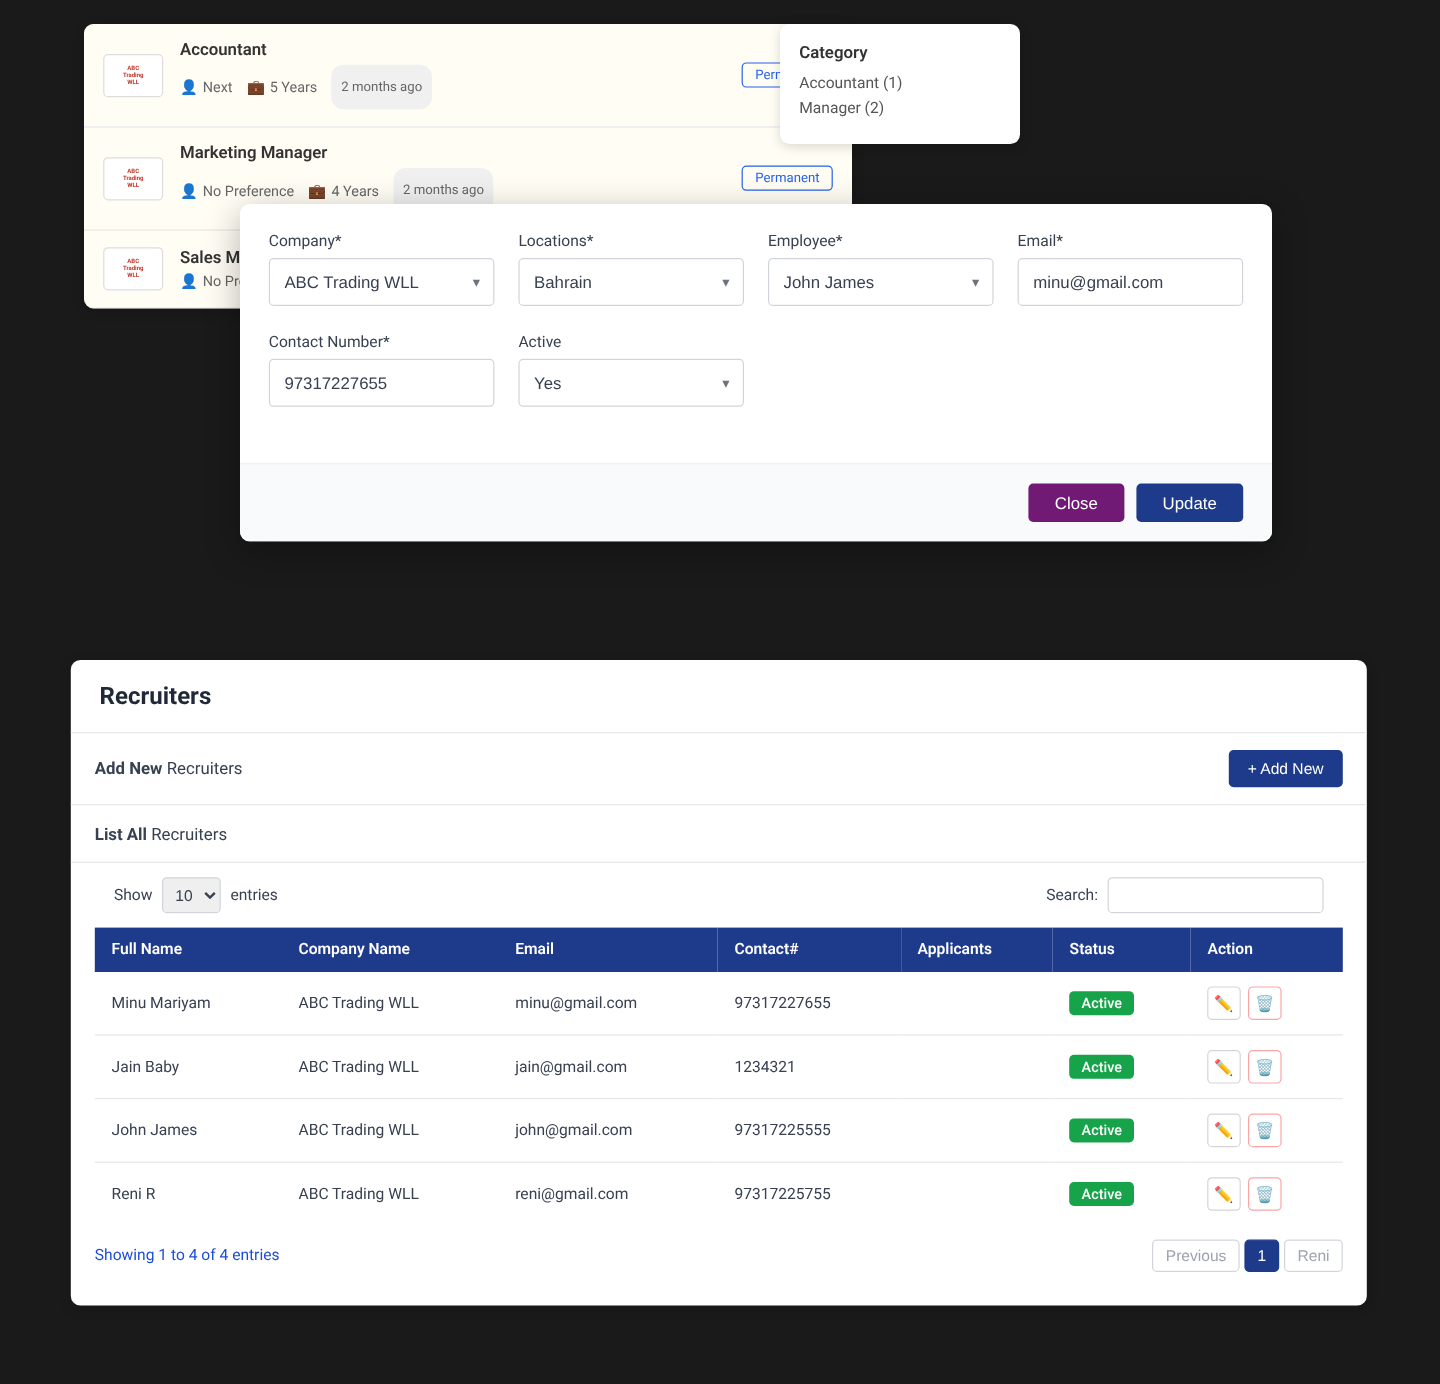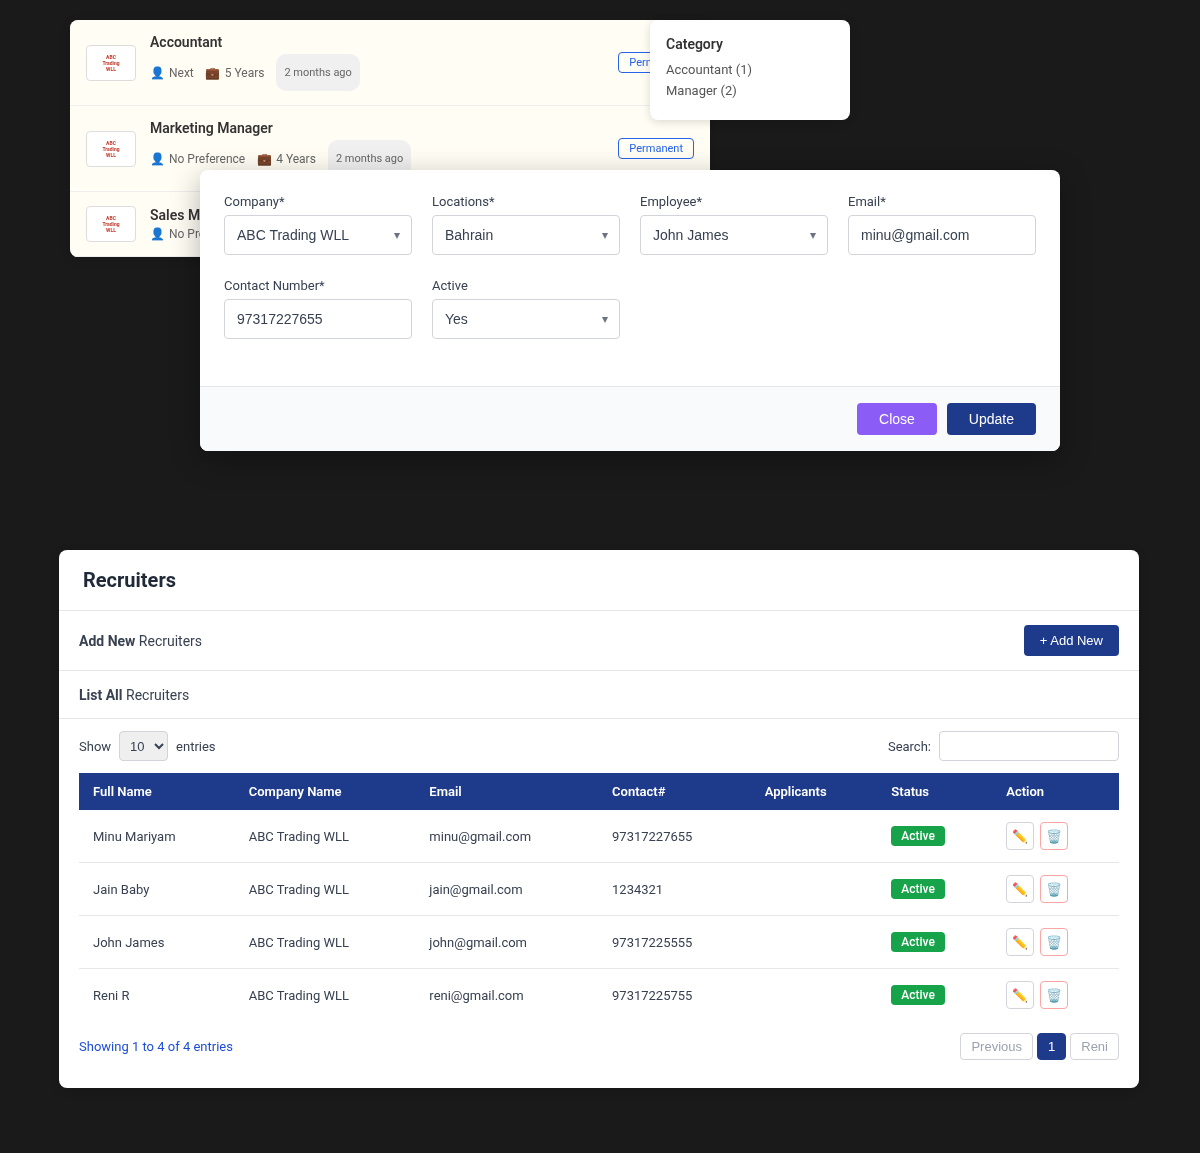--- a/index.html
+++ b/index.html
@@ -142,21 +142,21 @@
       padding: 16px 24px;
       background: #f9fafb;
       border-top: 1px solid #e5e7eb;
       display: flex;
       justify-content: flex-end;
       gap: 10px;
       border-radius: 0 0 8px 8px;
     }
     .btn-close {
       padding: 8px 22px;
-      background: #8b5cf6;
+      background: #701a75;
       color: #fff;
       border: none;
       border-radius: 4px;
       font-size: 14px;
       cursor: pointer;
       margin-left: 20px;
     }
     .btn-update {
       padding: 8px 22px;
       background: #1e3a8a;
@@ -205,21 +205,21 @@
     .list-bar {
       padding: 14px 20px;
       border-bottom: 1px solid #e5e7eb;
     }
     .list-bar-text { font-size: 14px; color: #374151; }
     .list-bar-text strong { font-weight: 700; }
     .table-controls {
       display: flex;
       justify-content: space-between;
       align-items: center;
-      padding: 12px 20px;
+      padding: 12px 36px;
     }
     .show-entries { display: flex; align-items: center; gap: 8px; font-size: 13px; color: #374151; }
     .entries-select {
       height: 30px;
       border: 1px solid #d1d5db;
       border-radius: 4px;
       padding: 0 6px;
       font-size: 13px;
       color: #374151;
     }

